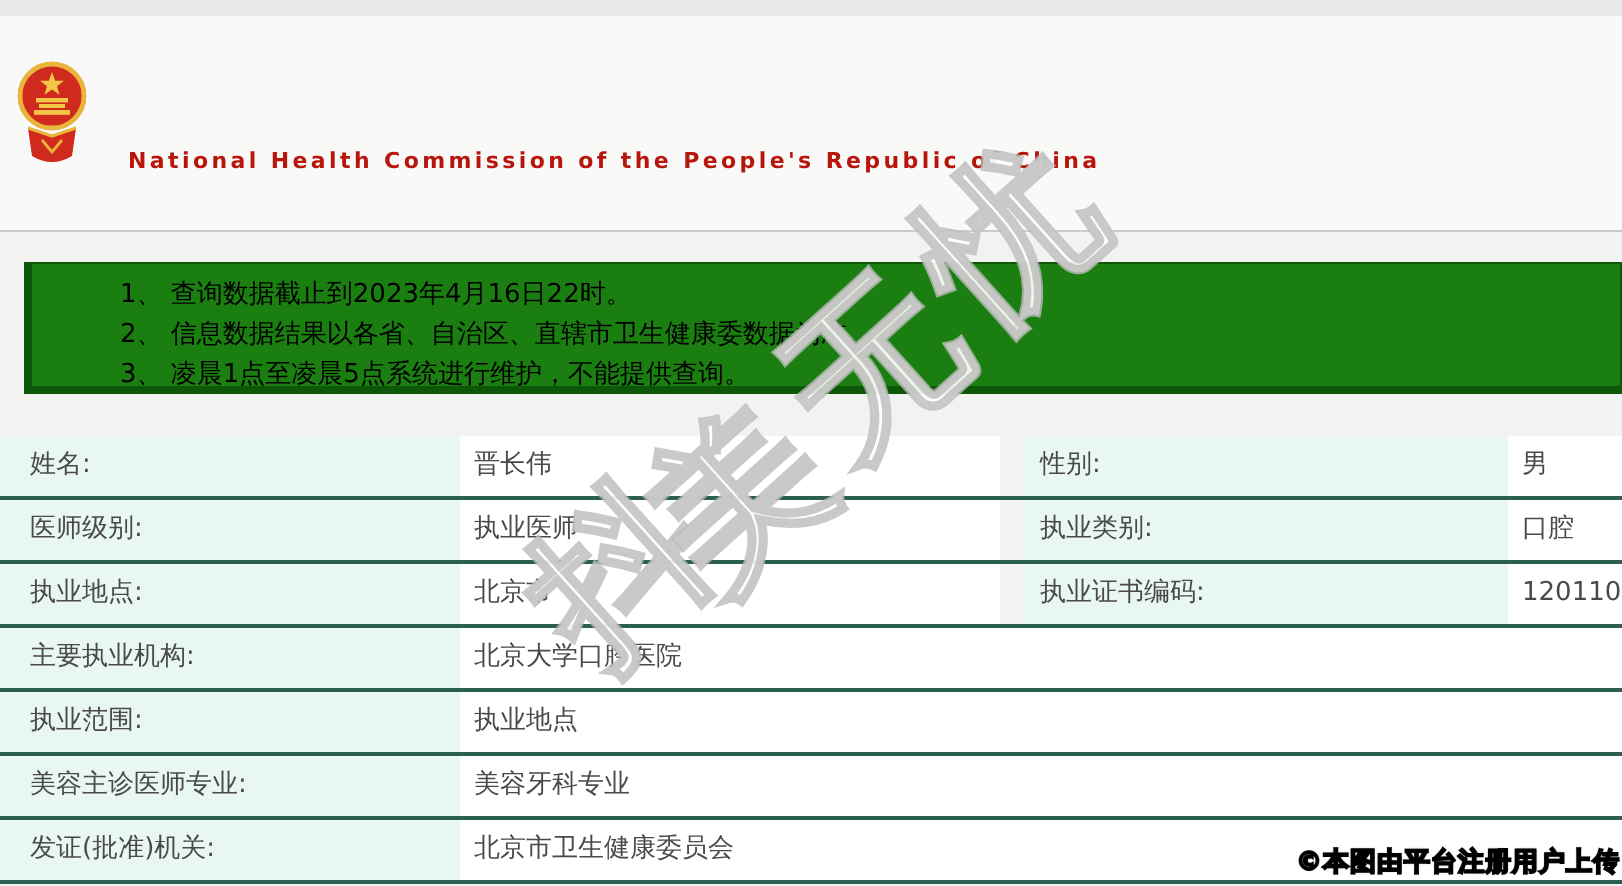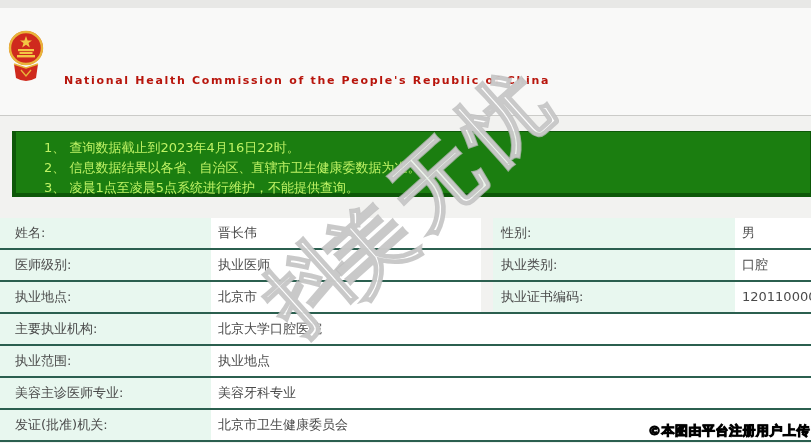--- a/index.html
+++ b/index.html
@@ -9,29 +9,29 @@
     font-family:"DejaVu Sans","Liberation Sans",sans-serif;
   }
   .topstrip{position:absolute;top:0;left:0;right:0;height:8px;background:#e8e8e6;}
   .header{position:absolute;top:8px;left:0;right:0;height:107px;background:#f9f9f8;border-bottom:1px solid #cbcbc8;}
   .emblem{position:absolute;left:8px;top:20px;width:36px;height:62px;}
   .title-cn{position:absolute;left:62px;top:18px;font-size:30px;font-weight:bold;color:#b8150c;letter-spacing:1px;white-space:nowrap;}
   .title-en{position:absolute;left:64px;top:66px;font-size:11px;font-weight:bold;color:#b8150c;letter-spacing:1.7px;white-space:nowrap;}
   .notice{
     position:absolute;left:12px;right:0;top:131px;height:66px;box-sizing:border-box;
     background:#1b7e10;border:1px solid #0d5808;border-left-width:4px;border-bottom-width:4px;
-    color:#bef264;font-size:13px;line-height:20px;padding:6px 0 0 28px;z-index:1;
+    color:#000000;font-size:13px;line-height:20px;padding:6px 0 0 44px;z-index:1;
   }
   .notice-line{white-space:nowrap;}
   .rtable{position:absolute;left:0;right:0;top:218px;z-index:1;}
   .trow{display:flex;height:32px;box-sizing:border-box;border-bottom:2px solid #2b5f4f;}
   .cell{font-size:13px;color:#4a4a4a;line-height:30px;box-sizing:border-box;white-space:nowrap;overflow:hidden;}
   .label{background:#e8f7ef;padding-left:8px;}
   .value{background:#ffffff;padding-left:7px;}
-  .c1{width:211px;padding-left:15px;}
+  .c1{width:230px;padding-left:15px;}
   .c2{width:270px;}
   .c3{width:242px;margin-left:12px;}
   .c4{flex:1;}
   .cwide{flex:1;}
   .wm{
     position:absolute;z-index:50;font-size:84px;font-weight:bold;
     color:rgba(255,255,255,0.92);
     -webkit-text-stroke:2px rgba(188,188,188,0.8);
     transform:rotate(-42deg);pointer-events:none;line-height:1;
   }

